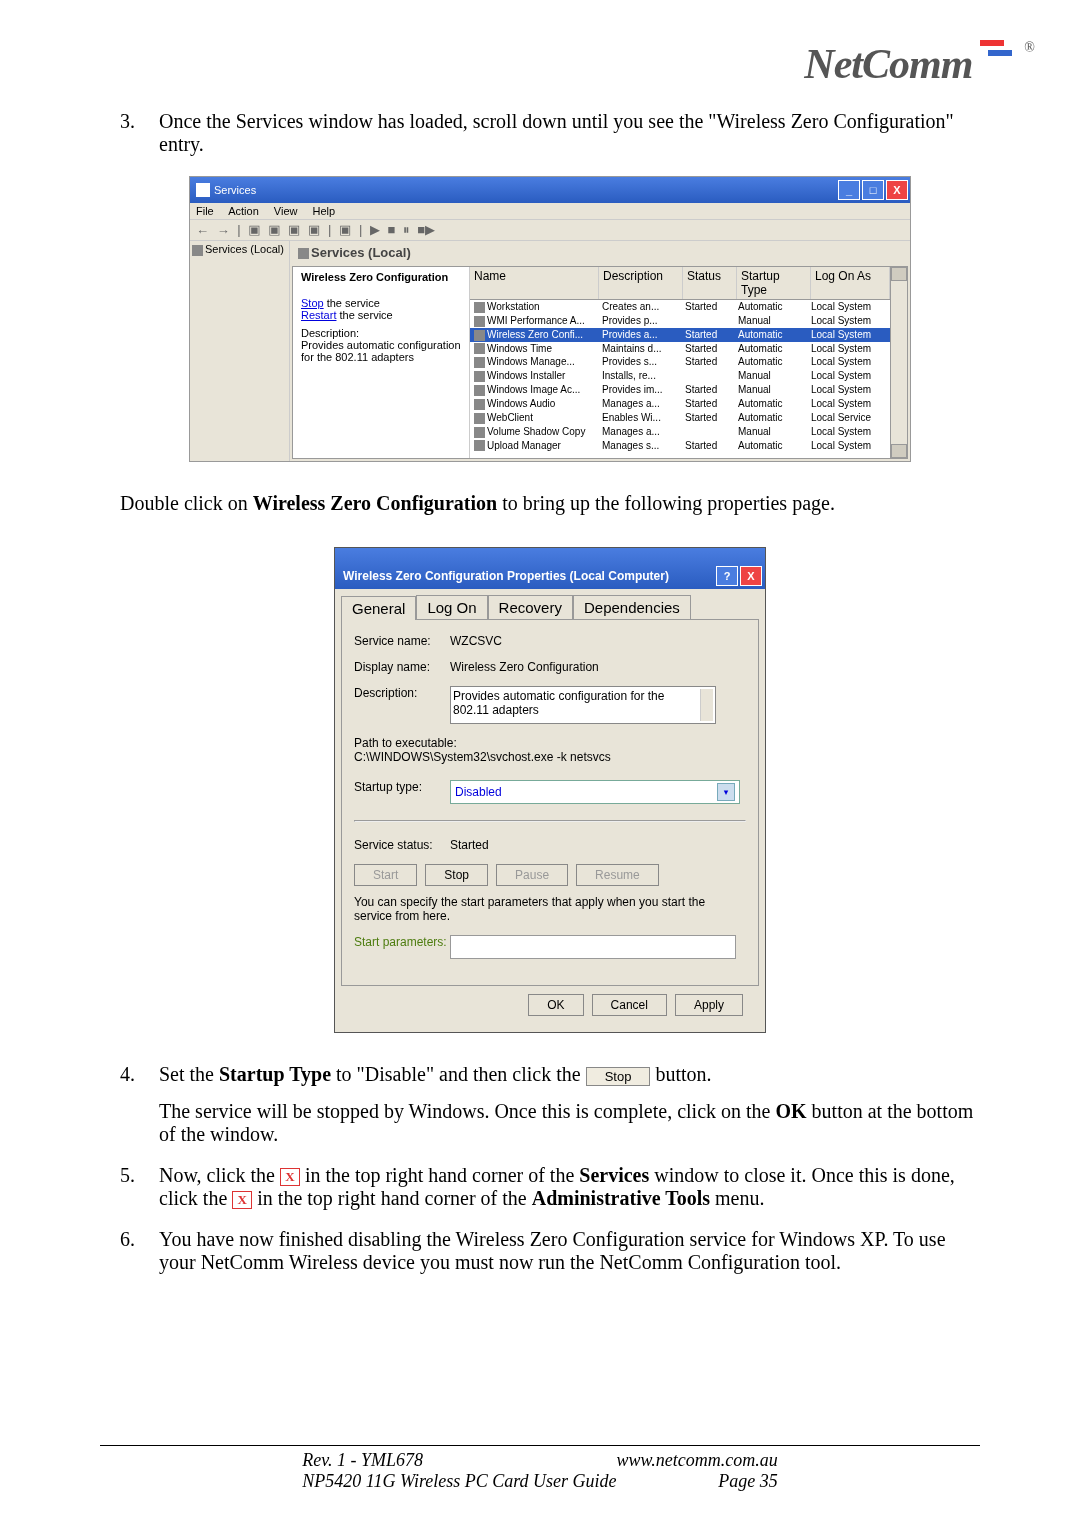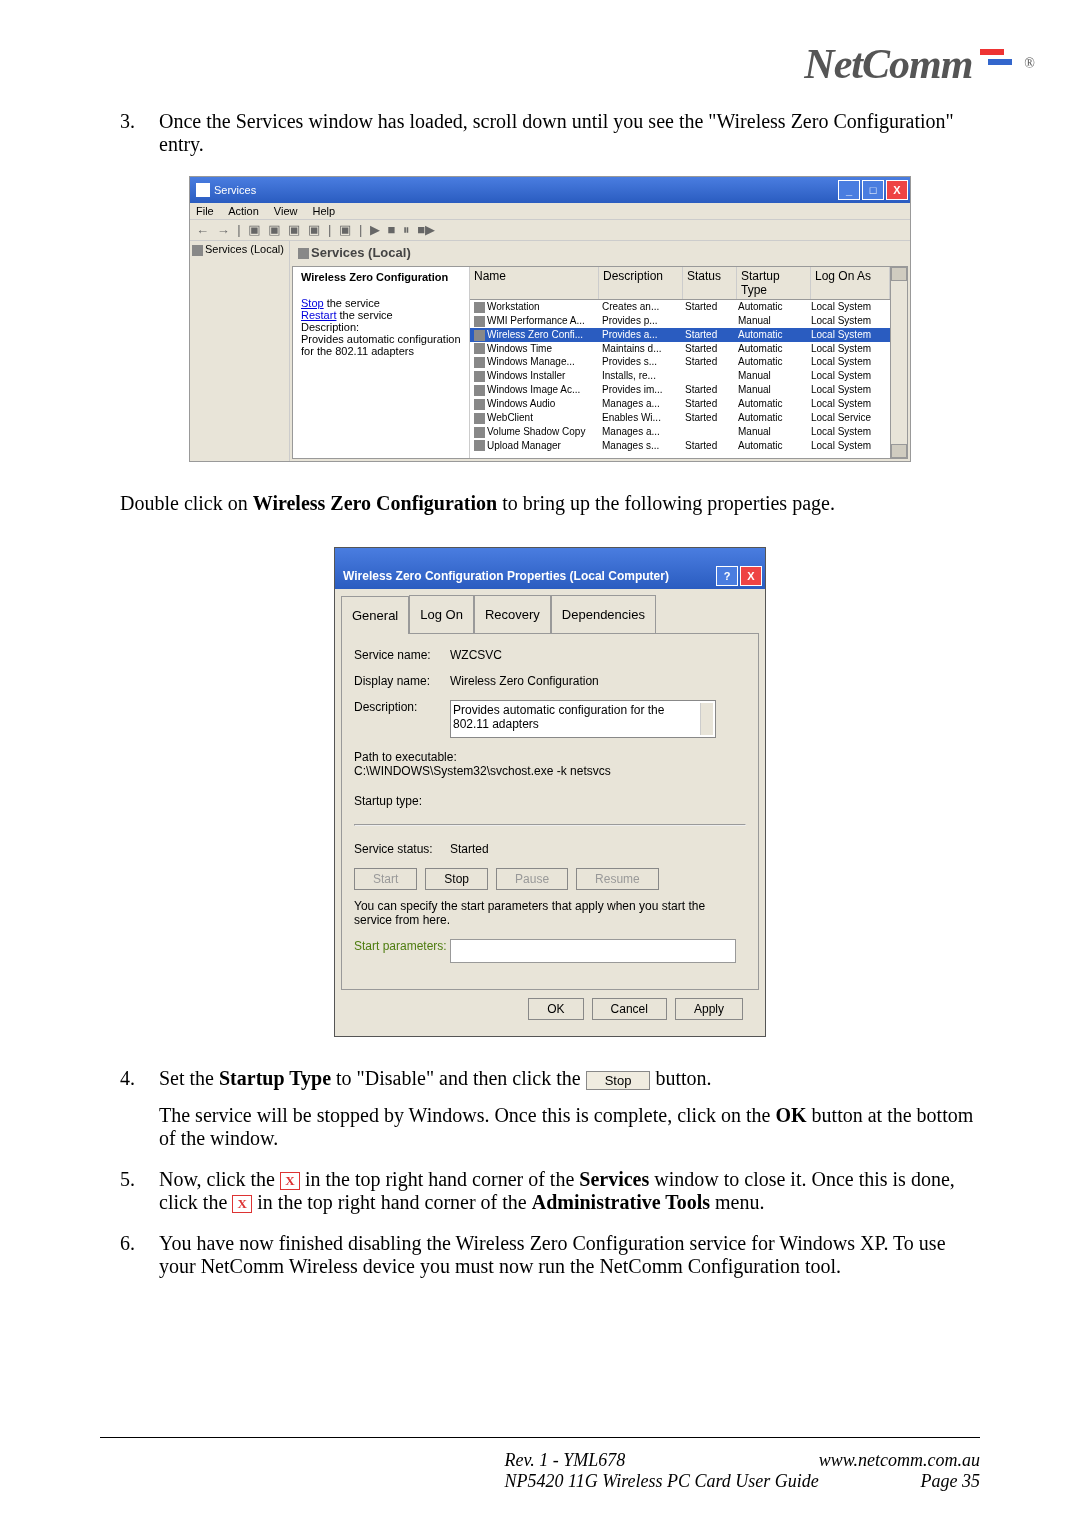--- a/index.html
+++ b/index.html
@@ -1,17 +1,17 @@
 <!DOCTYPE html>
 <html><head>
 <meta charset="utf-8">
 <style>
 body{margin:0;background:#888;font-family:"Times New Roman",serif;font-size:20px;color:#000}
 .page{width:1080px;height:1530px;margin:0 auto;background:#fff;position:relative;box-sizing:border-box;padding:30px}
-.logo{position:absolute;top:40px;right:45px;display:flex;align-items:center}
+.logo{position:absolute;top:40px;right:45px;display:flex;align-items:flex-start}
 .logo-text{font-family:"Brush Script MT",cursive;font-size:42px;font-weight:bold;font-style:italic;color:#555;letter-spacing:-1px}
 .logo-bars{width:40px;height:30px;margin-left:8px;position:relative}
 .logo-bars::before{content:"";position:absolute;top:0;left:0;width:24px;height:6px;background:#e33}
 .logo-bars::after{content:"";position:absolute;top:10px;left:8px;width:24px;height:6px;background:#36c}
 .reg{font-size:14px;color:#555;margin-left:4px}
 .content{margin-top:80px;padding:0 70px 0 90px}
 .list-item{margin-bottom:18px}
 .list-num{display:inline-block;width:34px;vertical-align:top}
 .list-body{display:inline-block;width:calc(100% - 40px);vertical-align:top}
 .services-win{width:720px;margin:20px auto 30px;border:1px solid #999;font-family:Tahoma,Arial,sans-serif;font-size:11px;background:#e8e4d8}
@@ -40,38 +40,38 @@
 .svc-row div{padding:1px 4px;overflow:hidden;white-space:nowrap}
 .svc-row.sel{background:#2a5cc0;color:#fff}
 .c1{width:120px}.c2{width:75px}.c3{width:45px}.c4{width:65px}.c5{width:70px}
 .scrollbar{width:16px;background:#e8e4d8;border-left:1px solid #999;position:relative}
 .scrollbar::before,.scrollbar::after{content:"";position:absolute;left:0;width:16px;height:14px;background:#d0ccc0;border:1px solid #999;box-sizing:border-box}
 .scrollbar::before{top:0}.scrollbar::after{bottom:0}
 .props-win{width:430px;margin:25px auto 30px;border:1px solid #555;background:#e8e4d8;font-family:Tahoma,Arial,sans-serif;font-size:12px}
 .props-title{background:linear-gradient(#4a7de0,#2a5cc0);color:#fff;padding:18px 3px 3px 8px;display:flex;align-items:center;font-weight:bold;font-size:12px}
 .props-body{padding:6px}
 .tabs{display:flex;border-bottom:1px solid #999}
-.tab{padding:11px 10px;background:#e8e4d8;border:1px solid #999;border-bottom:none;margin-right:0;font-size:13px;position:relative}
+.tab{padding:3px 10px;background:#e8e4d8;border:1px solid #999;border-bottom:none;margin-right:0;font-size:15px;position:relative}
 .tab.active{background:#e8e4d8;top:1px}
 .tab-content{padding:14px 12px;border:1px solid #999;border-top:none;background:#e8e4d8}
 .form-row{display:flex;margin-bottom:12px;align-items:flex-start}
 .form-label{width:96px;flex-shrink:0}
 .form-val{flex:1}
 .textarea{background:#fff;border:1px solid #888;padding:2px;width:260px;height:32px;display:flex}
 .textarea .tscroll{width:14px;background:#e8e4d8;margin-left:auto;border-left:1px solid #ccc}
 .dropdown{background:#fff;border:1px solid #7a9;padding:2px 4px;width:280px;display:flex;align-items:center;color:#00d}
 .dropdown .dd-arrow{margin-left:auto;background:#cde;border:1px solid #7ab;width:16px;height:16px;display:flex;align-items:center;justify-content:center;font-size:9px}
 .btn{border:1px solid #888;background:#e8e4d8;padding:3px 18px;font-size:12px;margin-right:8px}
 .btn.disabled{color:#999}
 .btn-row{display:flex;margin:9px 0}
 .input{background:#fff;border:1px solid #999;padding:2px;width:280px;height:18px}
 .bottom-btns{display:flex;justify-content:flex-end;padding:8px 8px 10px}
 .inline-btn{border:1px solid #888;background:#f0ece0;padding:1px 18px;font-family:Tahoma,sans-serif;font-size:13px;display:inline-block;vertical-align:middle}
 .inline-x{display:inline-block;width:18px;height:16px;border:1px solid #d33;background:#fff;color:#d33;font-weight:bold;font-size:13px;text-align:center;line-height:15px;vertical-align:middle}
-.footer{position:absolute;bottom:38px;left:100px;right:100px;border-top:1px solid #000;padding-top:12px;font-style:italic;font-size:18px;display:flex;justify-content:flex-end}
+.footer{position:absolute;bottom:38px;left:100px;right:100px;border-top:1px solid #000;padding-top:4px;font-style:italic;font-size:18px;display:flex;justify-content:center}
 .gear{display:inline-block;width:11px;height:11px;background:#888;margin-right:2px;vertical-align:middle}
 </style>
 </head>
 <body>
 
 <div class="page">
   <div class="logo">
     <span class="logo-text">NetComm</span>
     <span class="logo-bars"></span>
     <span class="reg">®</span>
@@ -116,21 +116,21 @@
         <span>■▶</span>
       </div>
       <div class="svc-body">
         <div class="svc-tree"><span class="gear"></span><span>Services (Local)</span></div>
         <div class="svc-main">
           <div class="svc-header"><span class="gear"></span><span>Services (Local)</span></div>
           <div class="svc-content">
             <div class="svc-left">
               <div class="svcname">Wireless Zero Configuration</div>
               <div><a>Stop</a><span> the service</span></div>
-              <div style="margin-bottom:0"><a>Restart</a><span> the service</span></div>
+              <div style="margin-bottom:6px"><a>Restart</a><span> the service</span></div>
               <div>Description:</div>
               <div>Provides automatic configuration for the 802.11 adapters</div>
             </div>
             <div class="svc-table">
               <div class="svc-thead">
                 <div class="c1">Name</div>
                 <div class="c2">Description</div>
                 <div class="c3">Status</div>
                 <div class="c4">Startup Type</div>
                 <div class="c5">Log On As</div>
@@ -253,20 +253,24 @@
               <div class="form-label">Description:</div>
               <div class="textarea">
                 <span>Provides automatic configuration for the 802.11 adapters</span>
                 <span class="tscroll"></span>
               </div>
             </div>
           <div style="margin-bottom:0">Path to executable:</div>
           <div style="margin-bottom:16px">C:\WINDOWS\System32\svchost.exe -k netsvcs</div>
           <div class="form-row">
               <div class="form-label">Startup type:</div>
+              <div class="dropdown">
+                <span>Disabled</span>
+                <span class="dd-arrow">▾</span>
+              </div>
             </div>
           <hr style="margin:16px 0">
           <div class="form-row">
               <div class="form-label">Service status:</div>
               <div class="form-val">Started</div>
             </div>
           <div class="btn-row">
             <span class="btn disabled">Start</span>
             <span class="btn">Stop</span>
             <span class="btn disabled">Pause</span>

